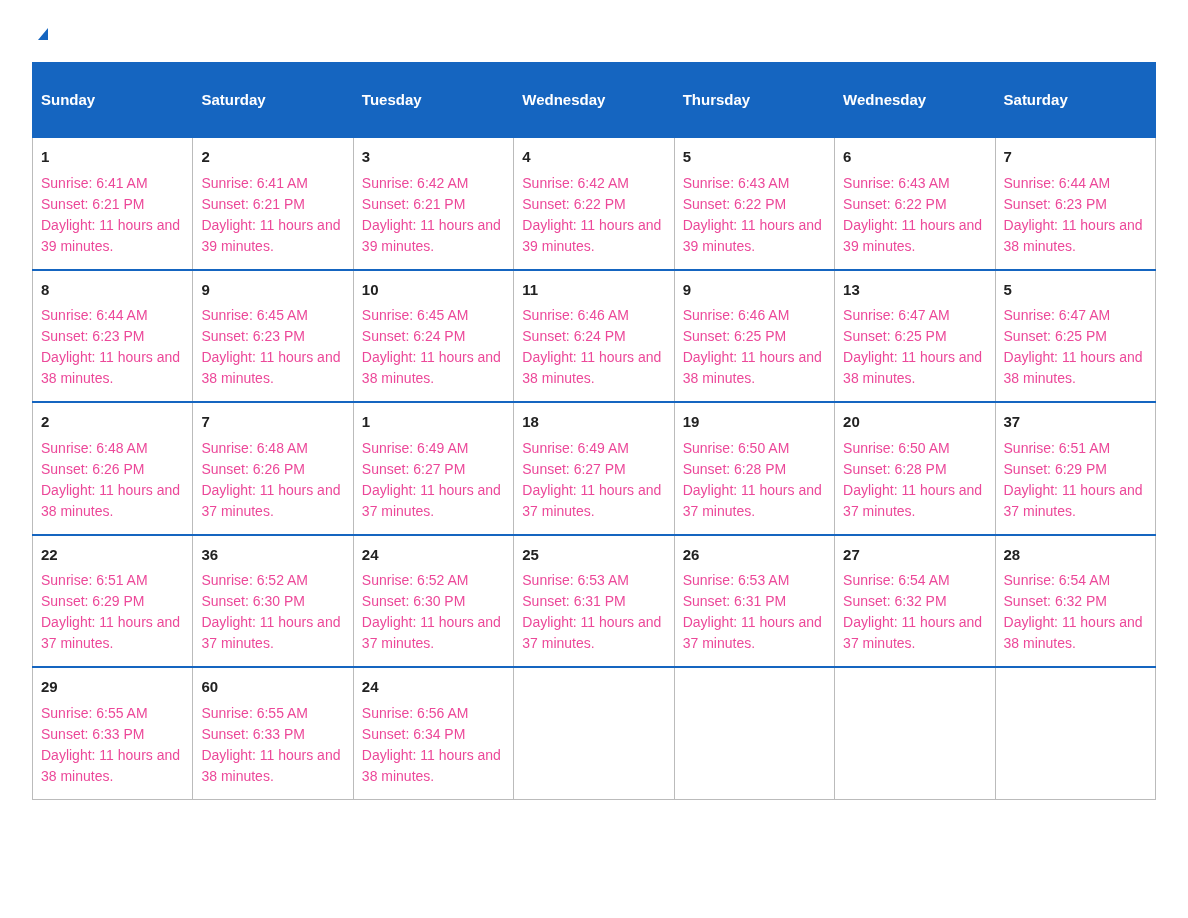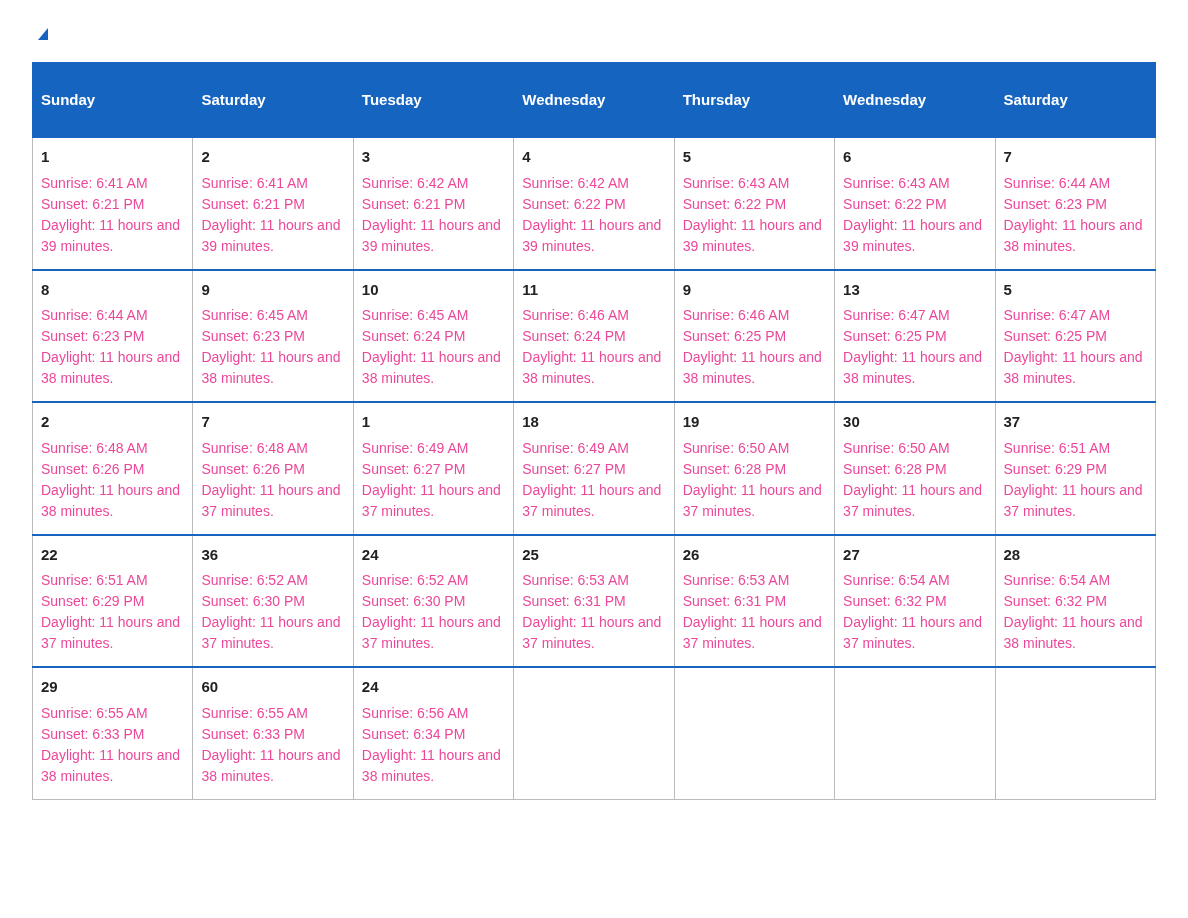--- a/index.html
+++ b/index.html
@@ -195,21 +195,21 @@
       </td>
         <td>
         <span class="day-number">18</span>
         <span class="day-info">Sunrise: 6:49 AM<br>Sunset: 6:27 PM<br>Daylight: 11 hours and 37 minutes.</span>
       </td>
         <td>
         <span class="day-number">19</span>
         <span class="day-info">Sunrise: 6:50 AM<br>Sunset: 6:28 PM<br>Daylight: 11 hours and 37 minutes.</span>
       </td>
         <td>
-        <span class="day-number">30</span>
+        <span class="day-number">20</span>
         <span class="day-info">Sunrise: 6:50 AM<br>Sunset: 6:28 PM<br>Daylight: 11 hours and 37 minutes.</span>
       </td>
         <td>
         <span class="day-number">37</span>
         <span class="day-info">Sunrise: 6:51 AM<br>Sunset: 6:29 PM<br>Daylight: 11 hours and 37 minutes.</span>
       </td>
       </tr>
       <tr class="week-row">
         <td>
         <span class="day-number">22</span>

